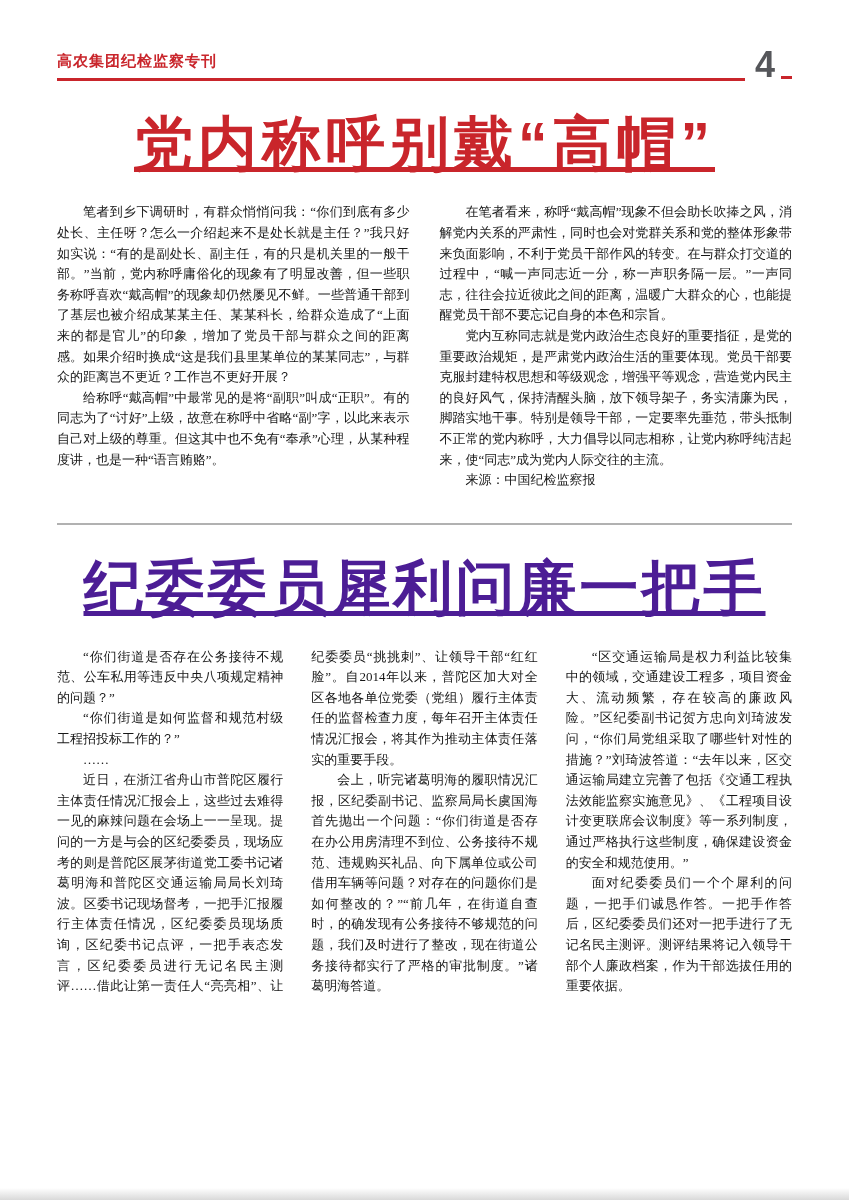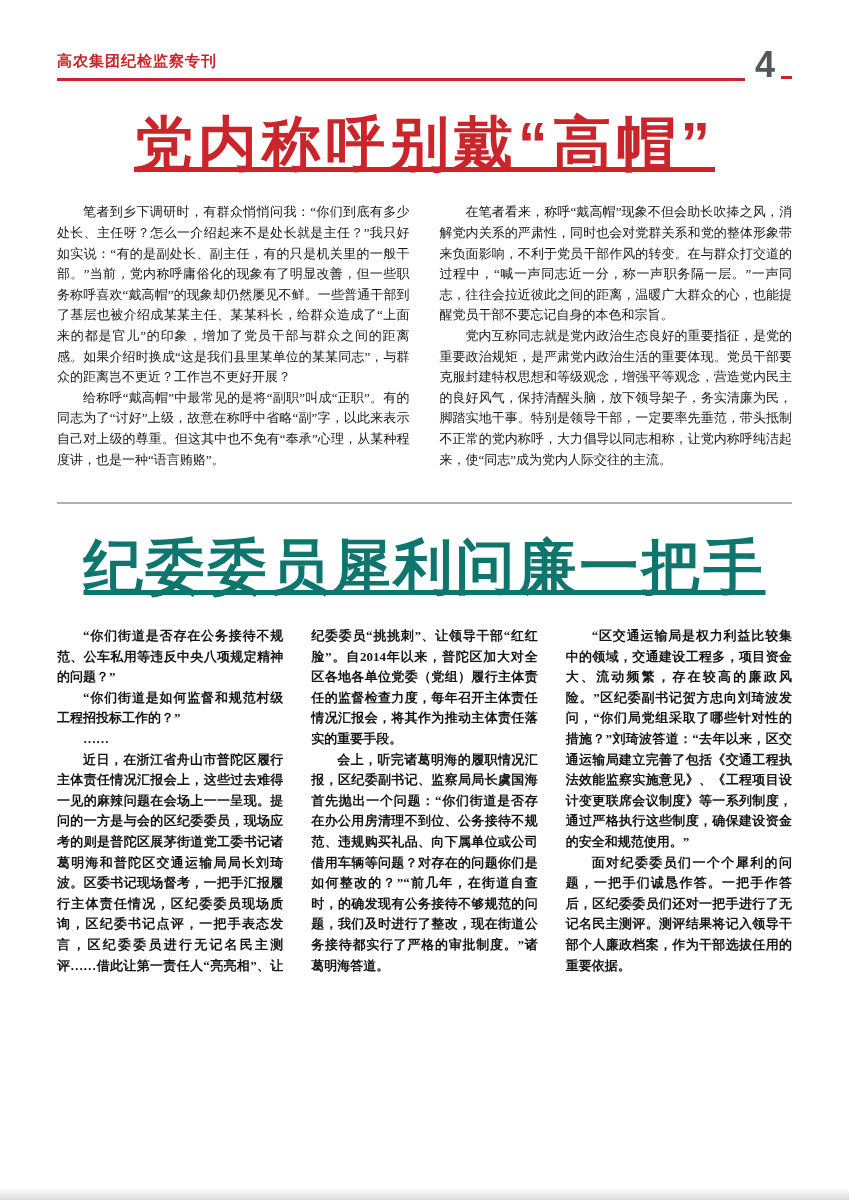--- a/index.html
+++ b/index.html
@@ -41,30 +41,30 @@
   }
 
   
   .headline {
     font-family:"Liberation Sans","DejaVu Sans",sans-serif;
     text-align:center; font-weight:800;
     font-size:59px; line-height:1.15;
     margin:30px 0 24px; letter-spacing:5px;text-decoration:underline;
   }
   .headline.red  { color:#c9252b; }
-  .headline.dark { color:#0f766e; letter-spacing:3px; }
+  .headline.dark { color:#4c1d95; letter-spacing:3px; }
 
   
   .article {
     font-size:13px; line-height:20.6px;
     color:#161616; text-align:justify;
   }
   .article p { margin:0; text-indent:2em; }
   .cols2 { column-count:2; column-gap:30px; margin-top:14px; }
-  .cols3 { column-count:3; column-gap:28px; margin-top:8px;font-weight:bold; }
+  .cols3 { column-count:3; column-gap:28px; margin-top:8px; }
 
   
   .divider {
     border:none; border-top:2px solid #b1b1b1;
     margin:32px 0 0;
   }
 </style>
 </head>
 <body>
 
@@ -80,20 +80,21 @@
     </div>
   </header>
 
   <h1 class="headline red">党内称呼别戴“高帽”</h1>
 
   <section class="article cols2">
       <p>笔者到乡下调研时，有群众悄悄问我：“你们到底有多少处长、主任呀？怎么一介绍起来不是处长就是主任？”我只好如实说：“有的是副处长、副主任，有的只是机关里的一般干部。”当前，党内称呼庸俗化的现象有了明显改善，但一些职务称呼喜欢“戴高帽”的现象却仍然屡见不鲜。一些普通干部到了基层也被介绍成某某主任、某某科长，给群众造成了“上面来的都是官儿”的印象，增加了党员干部与群众之间的距离感。如果介绍时换成“这是我们县里某单位的某某同志”，与群众的距离岂不更近？工作岂不更好开展？</p>
       <p>给称呼“戴高帽”中最常见的是将“副职”叫成“正职”。有的同志为了“讨好”上级，故意在称呼中省略“副”字，以此来表示自己对上级的尊重。但这其中也不免有“奉承”心理，从某种程度讲，也是一种“语言贿赂”。</p>
       <p>在笔者看来，称呼“戴高帽”现象不但会助长吹捧之风，消解党内关系的严肃性，同时也会对党群关系和党的整体形象带来负面影响，不利于党员干部作风的转变。在与群众打交道的过程中，“喊一声同志近一分，称一声职务隔一层。”一声同志，往往会拉近彼此之间的距离，温暖广大群众的心，也能提醒党员干部不要忘记自身的本色和宗旨。</p>
       <p>党内互称同志就是党内政治生态良好的重要指征，是党的重要政治规矩，是严肃党内政治生活的重要体现。党员干部要克服封建特权思想和等级观念，增强平等观念，营造党内民主的良好风气，保持清醒头脑，放下领导架子，务实清廉为民，脚踏实地干事。特别是领导干部，一定要率先垂范，带头抵制不正常的党内称呼，大力倡导以同志相称，让党内称呼纯洁起来，使“同志”成为党内人际交往的主流。</p>
+      <p>来源：中国纪检监察报</p>
     </section>
 
   <hr class="divider">
 
   <h1 class="headline dark">纪委委员犀利问廉一把手</h1>
 
   <section class="article cols3">
       <p>“你们街道是否存在公务接待不规范、公车私用等违反中央八项规定精神的问题？”</p>
       <p>“你们街道是如何监督和规范村级工程招投标工作的？”</p>
       <p>……</p>

